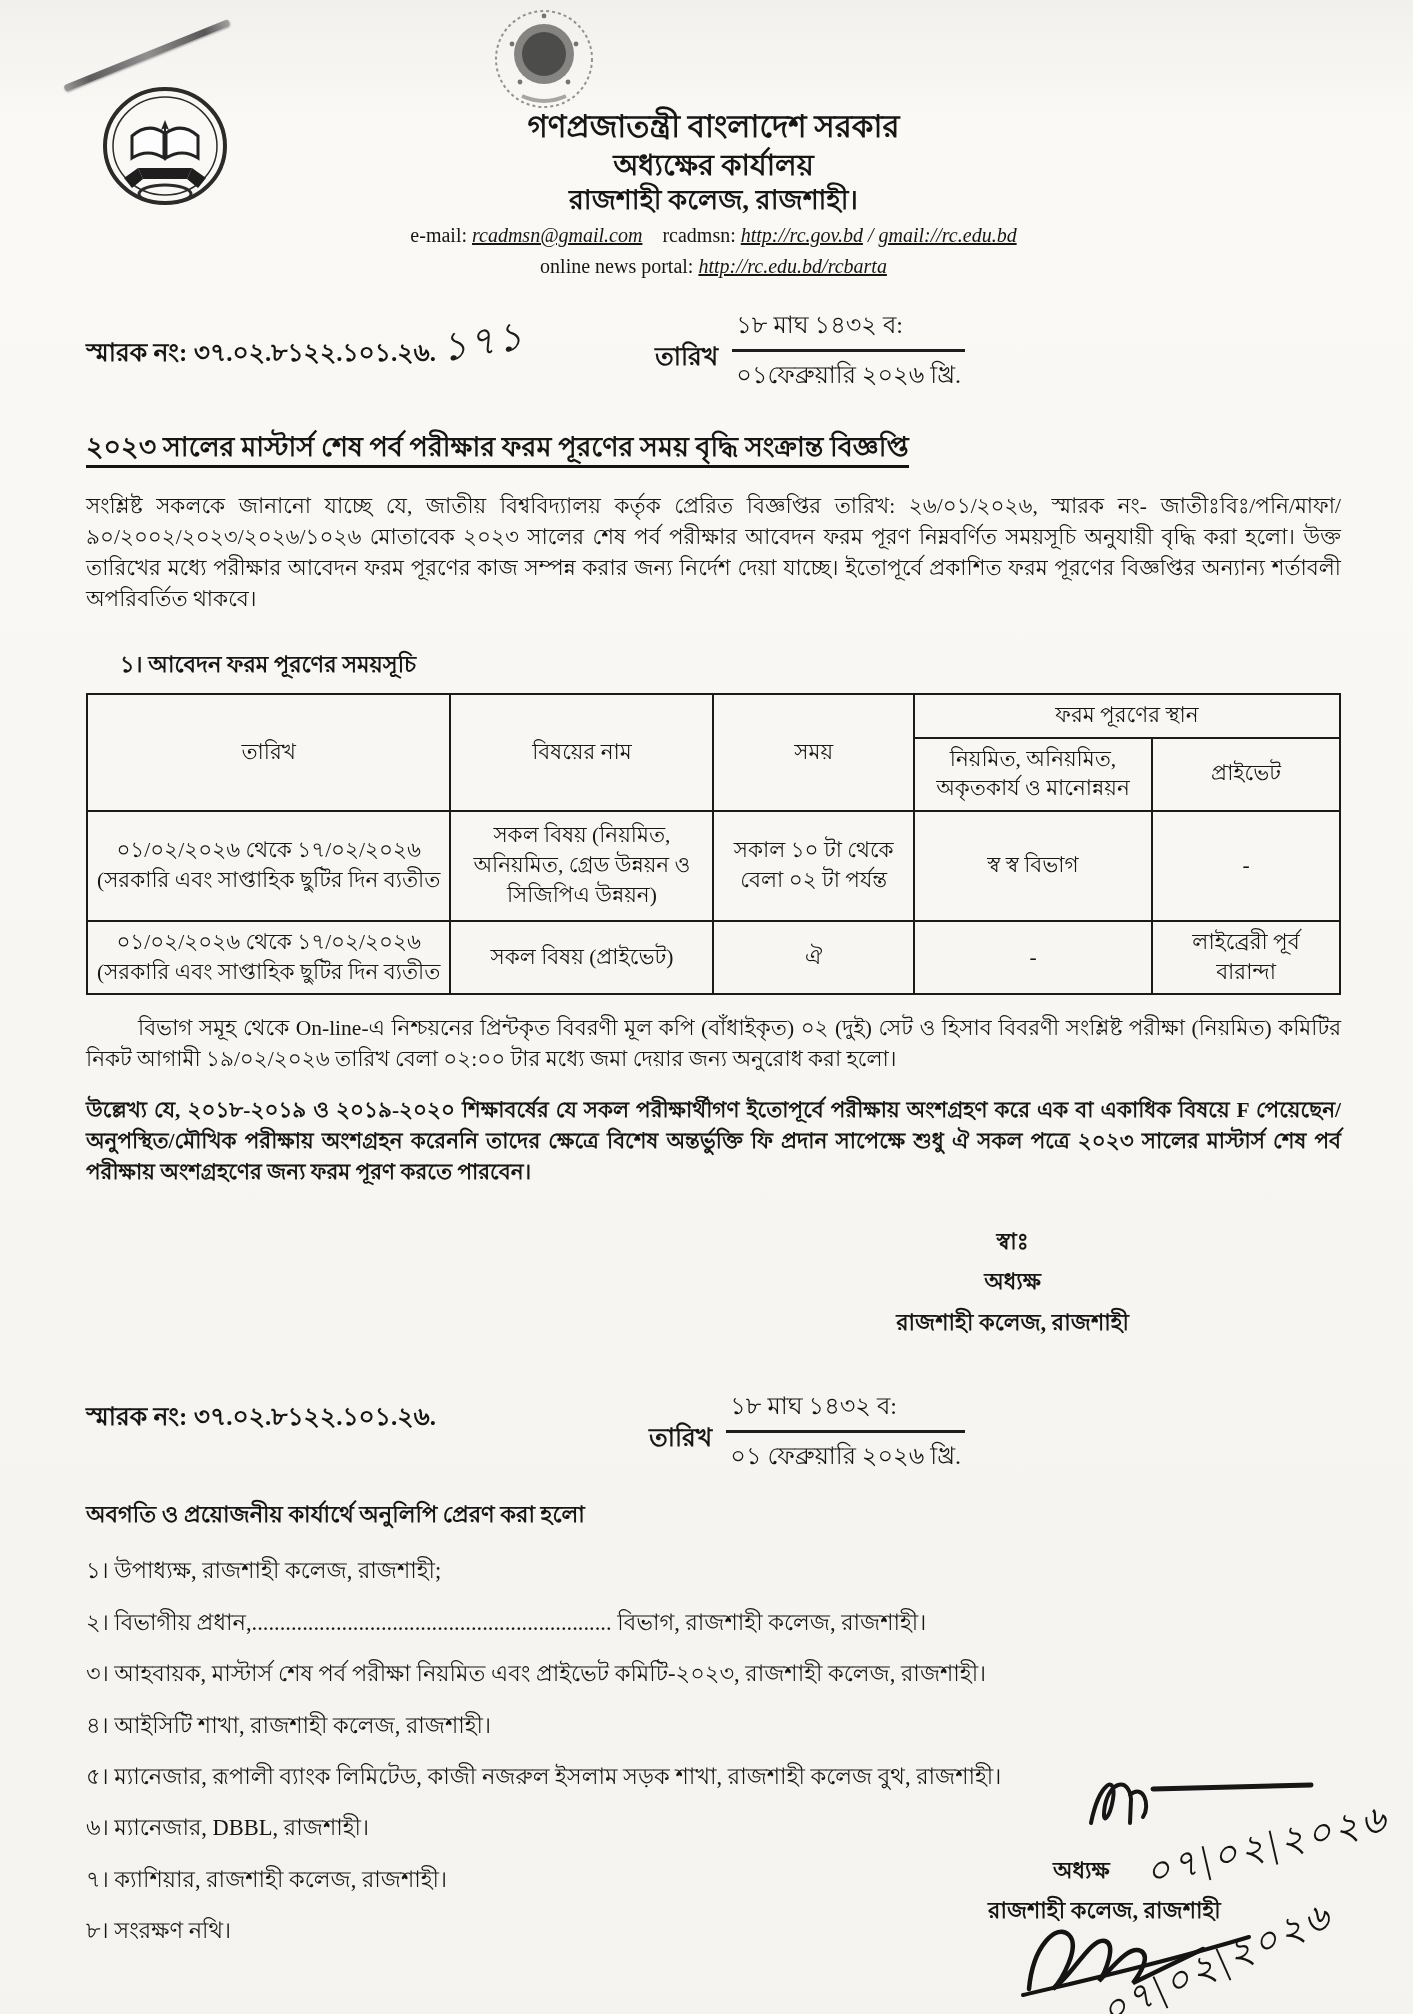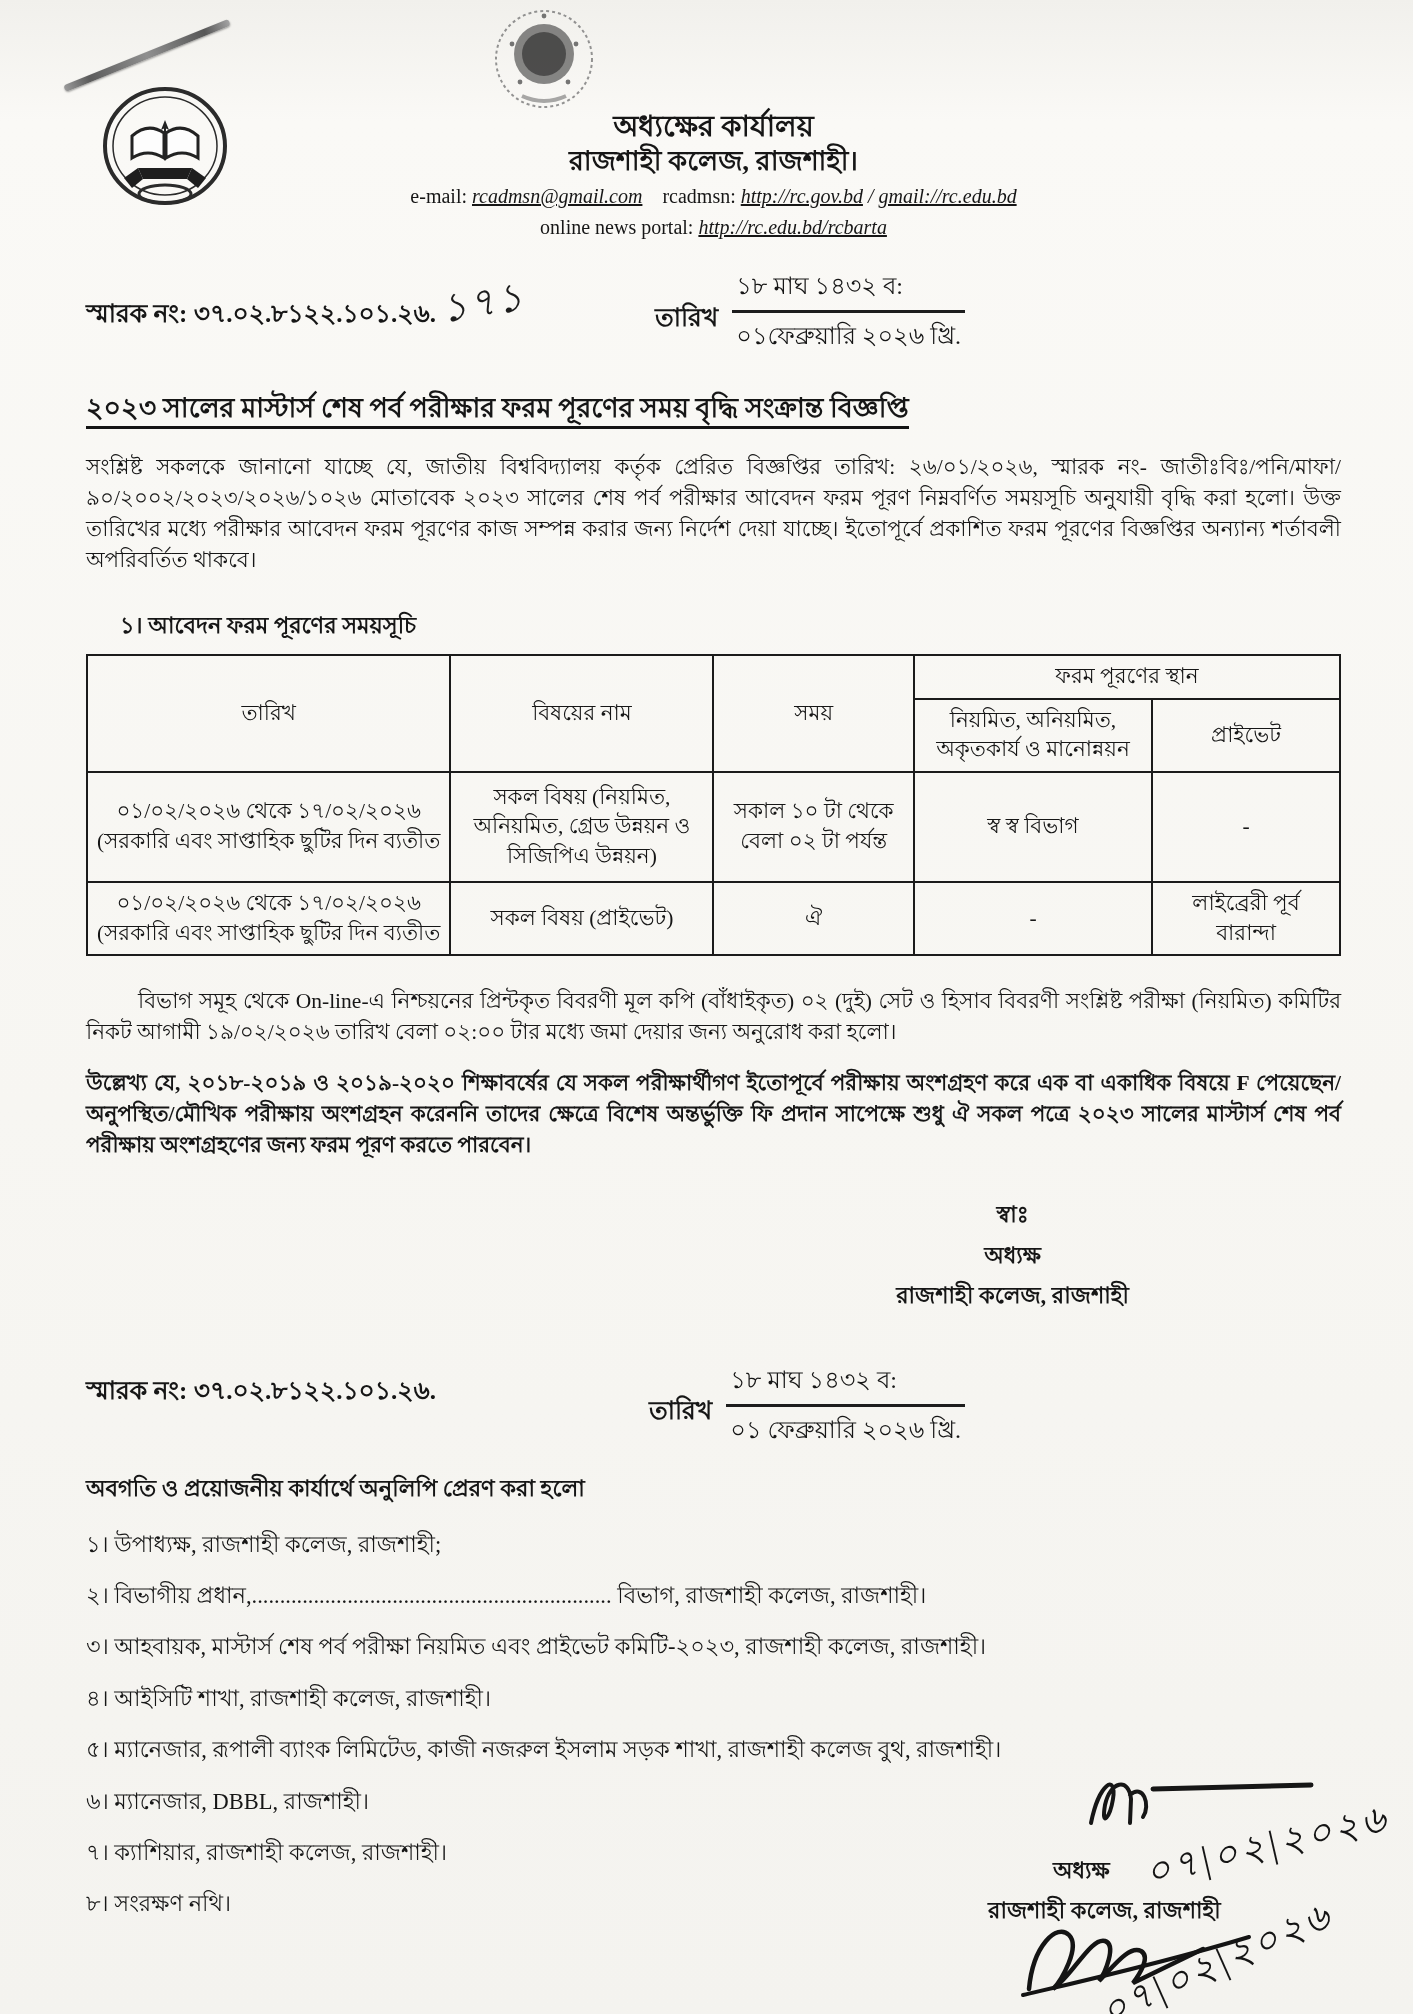--- a/index.html
+++ b/index.html
@@ -102,20 +102,21 @@
       <circle cx="84" cy="40" r="2.4" fill="#555"></circle>
     <circle cx="28" cy="78" r="2.4" fill="#555"></circle>
       <circle cx="76" cy="78" r="2.4" fill="#555"></circle>
     <circle cx="52" cy="12" r="2.4" fill="#555"></circle>
     <path d="M30 92 Q52 102 74 92" fill="none" stroke="#666" stroke-width="4" opacity="0.7"></path>
   </svg>
 
   <div class="content">
 
     <div class="hdr">
+      <div class="gov-line">গণপ্রজাতন্ত্রী বাংলাদেশ সরকার</div>
       <div class="office-line">অধ্যক্ষের কার্যালয়</div>
       <div class="college-line">রাজশাহী কলেজ, রাজশাহী।</div>
       <div class="contact">
         <span class="lbl">e-mail:</span>
         <a>rcadmsn@gmail.com</a>&nbsp;&nbsp;&nbsp;
         <span class="lbl">rcadmsn:</span>
         <a>http://rc.gov.bd</a>
         <span>/</span>
         <a>gmail://rc.edu.bd</a>
       </div>
@@ -176,21 +177,21 @@
       <tr class="row-short">
         <td>০১/০২/২০২৬ থেকে ১৭/০২/২০২৬ (সরকারি এবং সাপ্তাহিক ছুটির দিন ব্যতীত</td>
         <td>সকল বিষয় (প্রাইভেট)</td>
         <td>ঐ</td>
         <td>-</td>
         <td>লাইব্রেরী পূর্ব বারান্দা</td>
       </tr>
     </tbody>
       </table>
 
-    <div class="para indent" style="margin-top:30px;">বিভাগ সমূহ থেকে On-line-এ নিশ্চয়নের প্রিন্টকৃত বিবরণী মূল কপি (বাঁধাইকৃত) ০২ (দুই) সেট ও হিসাব বিবরণী সংশ্লিষ্ট পরীক্ষা (নিয়মিত) কমিটির নিকট আগামী ১৯/০২/২০২৬ তারিখ বেলা ০২:০০ টার মধ্যে জমা দেয়ার জন্য অনুরোধ করা হলো।</div>
+    <div class="para indent" style="margin-top:18px;">বিভাগ সমূহ থেকে On-line-এ নিশ্চয়নের প্রিন্টকৃত বিবরণী মূল কপি (বাঁধাইকৃত) ০২ (দুই) সেট ও হিসাব বিবরণী সংশ্লিষ্ট পরীক্ষা (নিয়মিত) কমিটির নিকট আগামী ১৯/০২/২০২৬ তারিখ বেলা ০২:০০ টার মধ্যে জমা দেয়ার জন্য অনুরোধ করা হলো।</div>
     <div class="para strong">উল্লেখ্য যে, ২০১৮-২০১৯ ও ২০১৯-২০২০ শিক্ষাবর্ষের যে সকল পরীক্ষার্থীগণ ইতোপূর্বে পরীক্ষায় অংশগ্রহণ করে এক বা একাধিক বিষয়ে F পেয়েছেন/অনুপস্থিত/মৌখিক পরীক্ষায় অংশগ্রহন করেননি তাদের ক্ষেত্রে বিশেষ অন্তর্ভুক্তি ফি প্রদান সাপেক্ষে শুধু ঐ সকল পত্রে ২০২৩ সালের মাস্টার্স শেষ পর্ব পরীক্ষায় অংশগ্রহণের জন্য ফরম পূরণ করতে পারবেন।</div>
 
     <div class="sig-block">
       <div>স্বাঃ</div>
       <div>অধ্যক্ষ</div>
       <div>রাজশাহী কলেজ, রাজশাহী</div>
     </div>
 
     <div class="memo-row" style="margin-top:44px;">
       <div class="memo-no">

